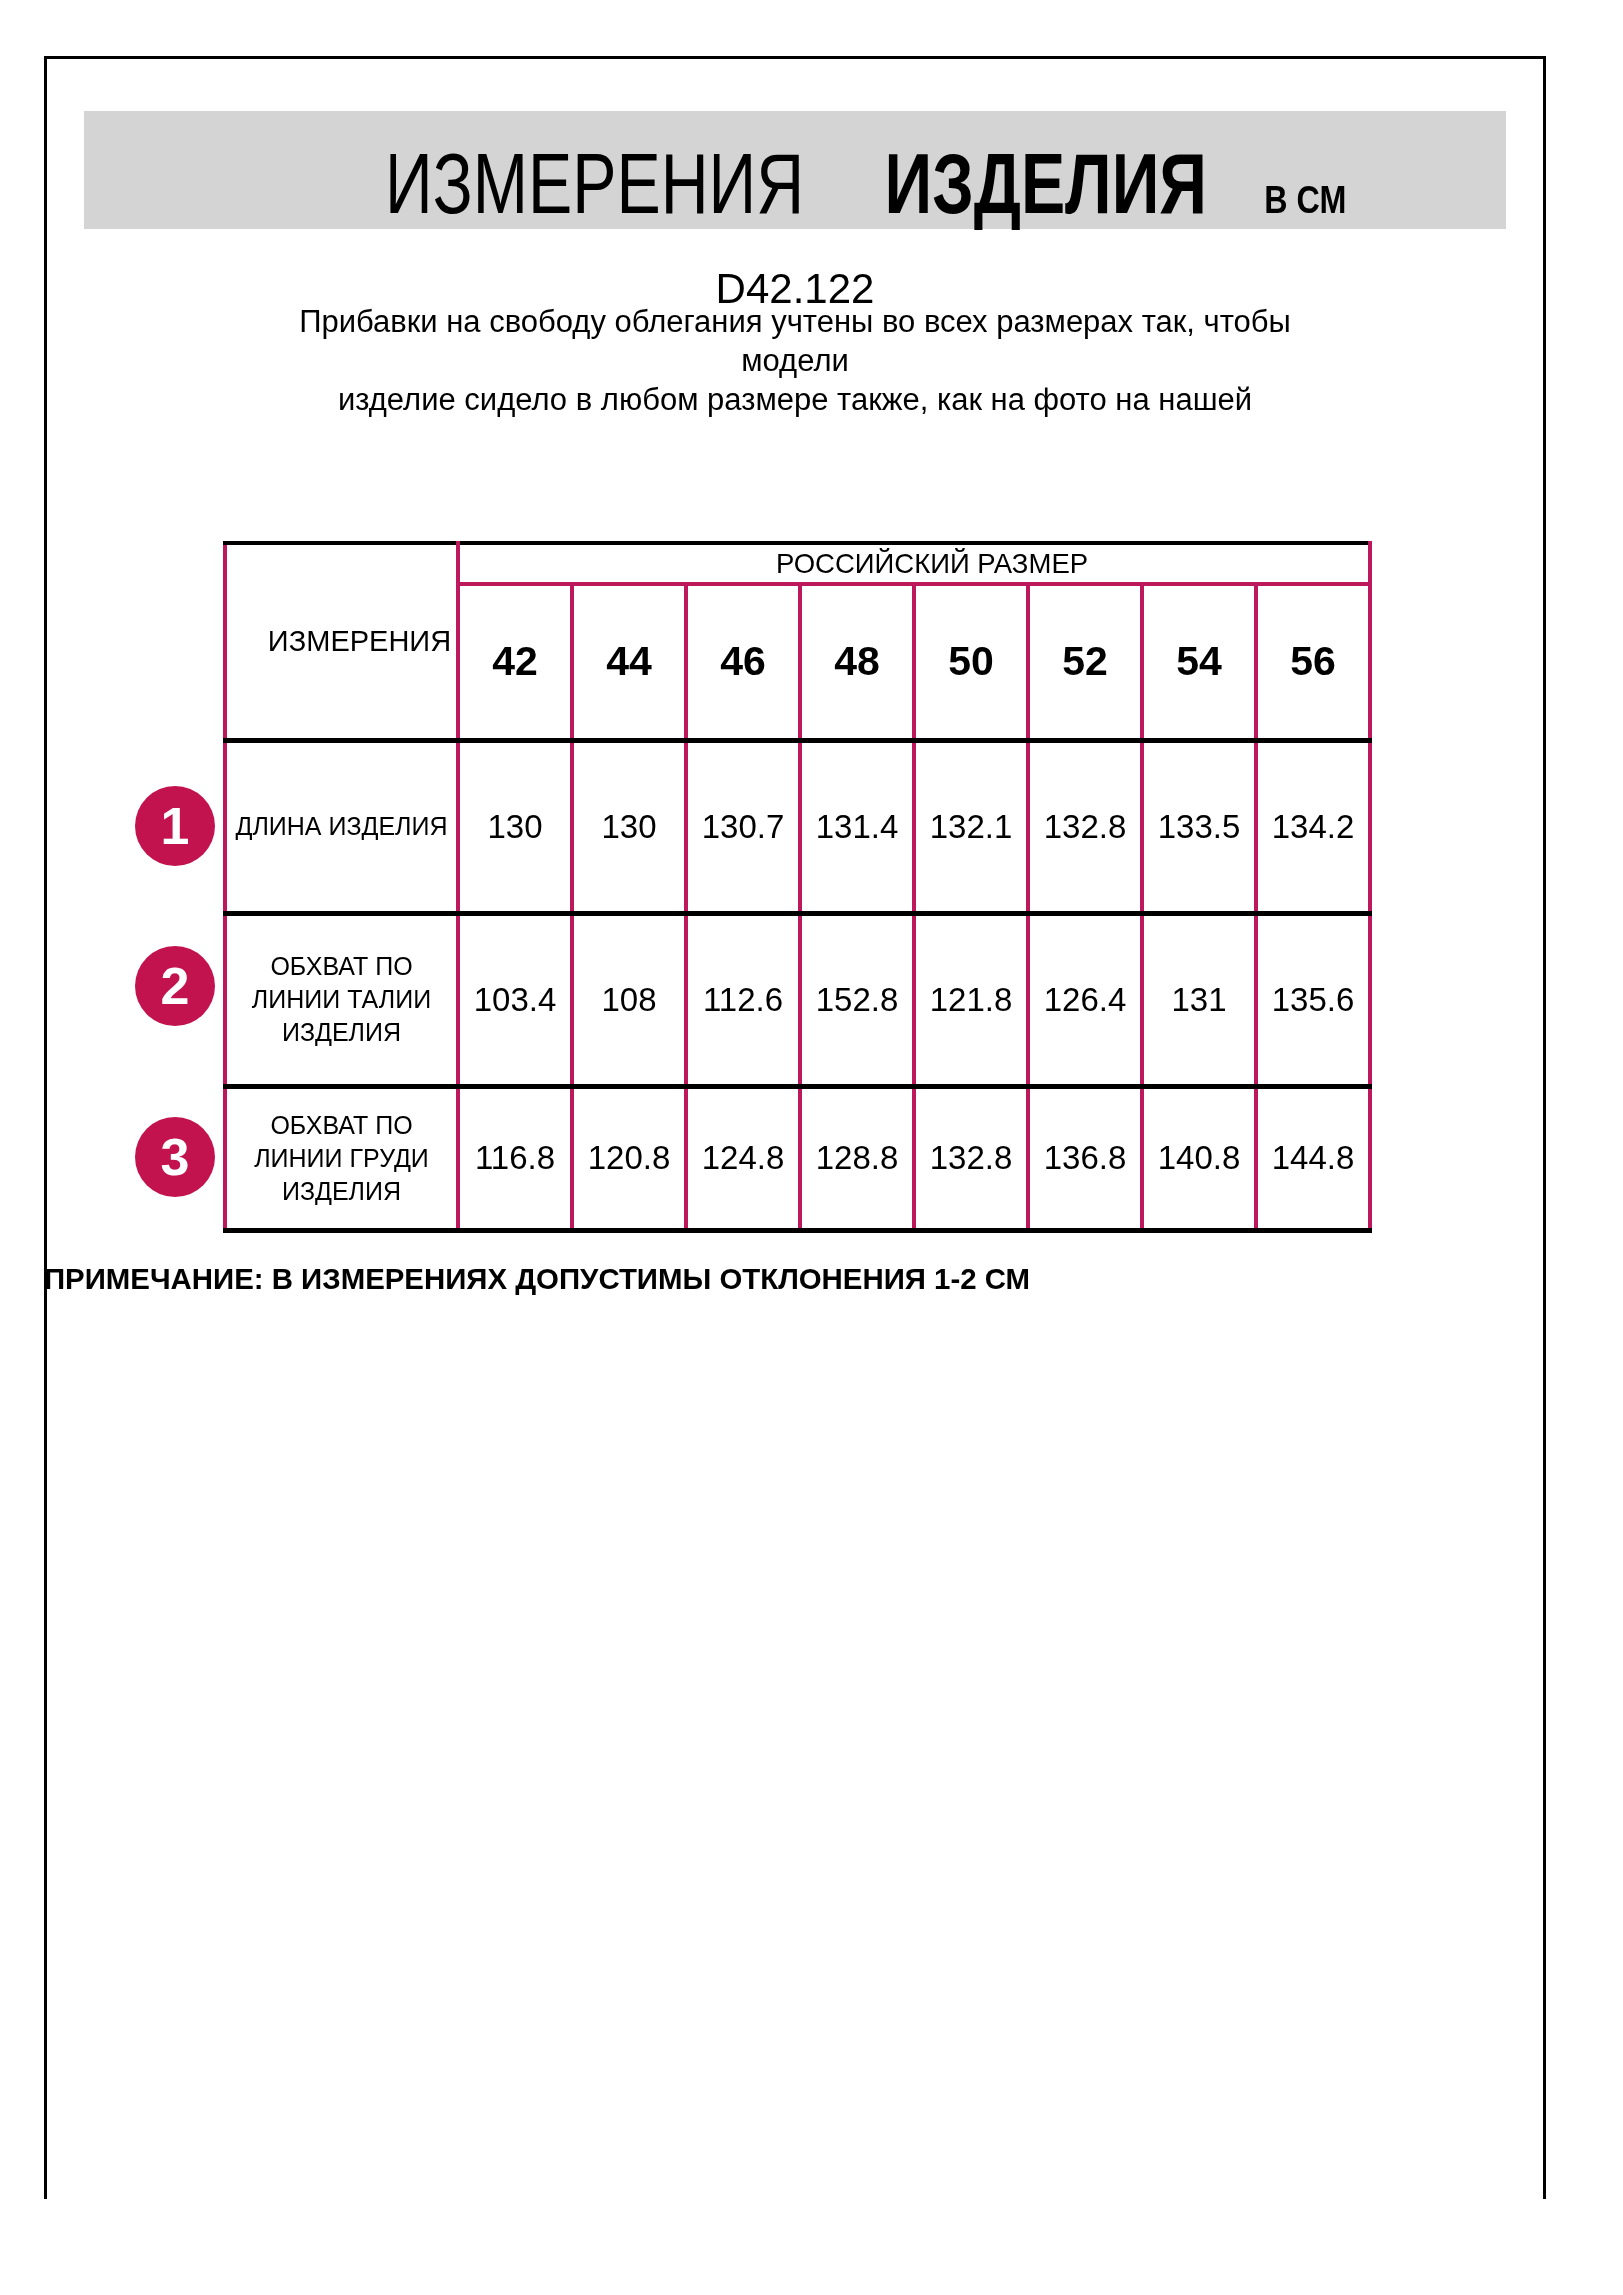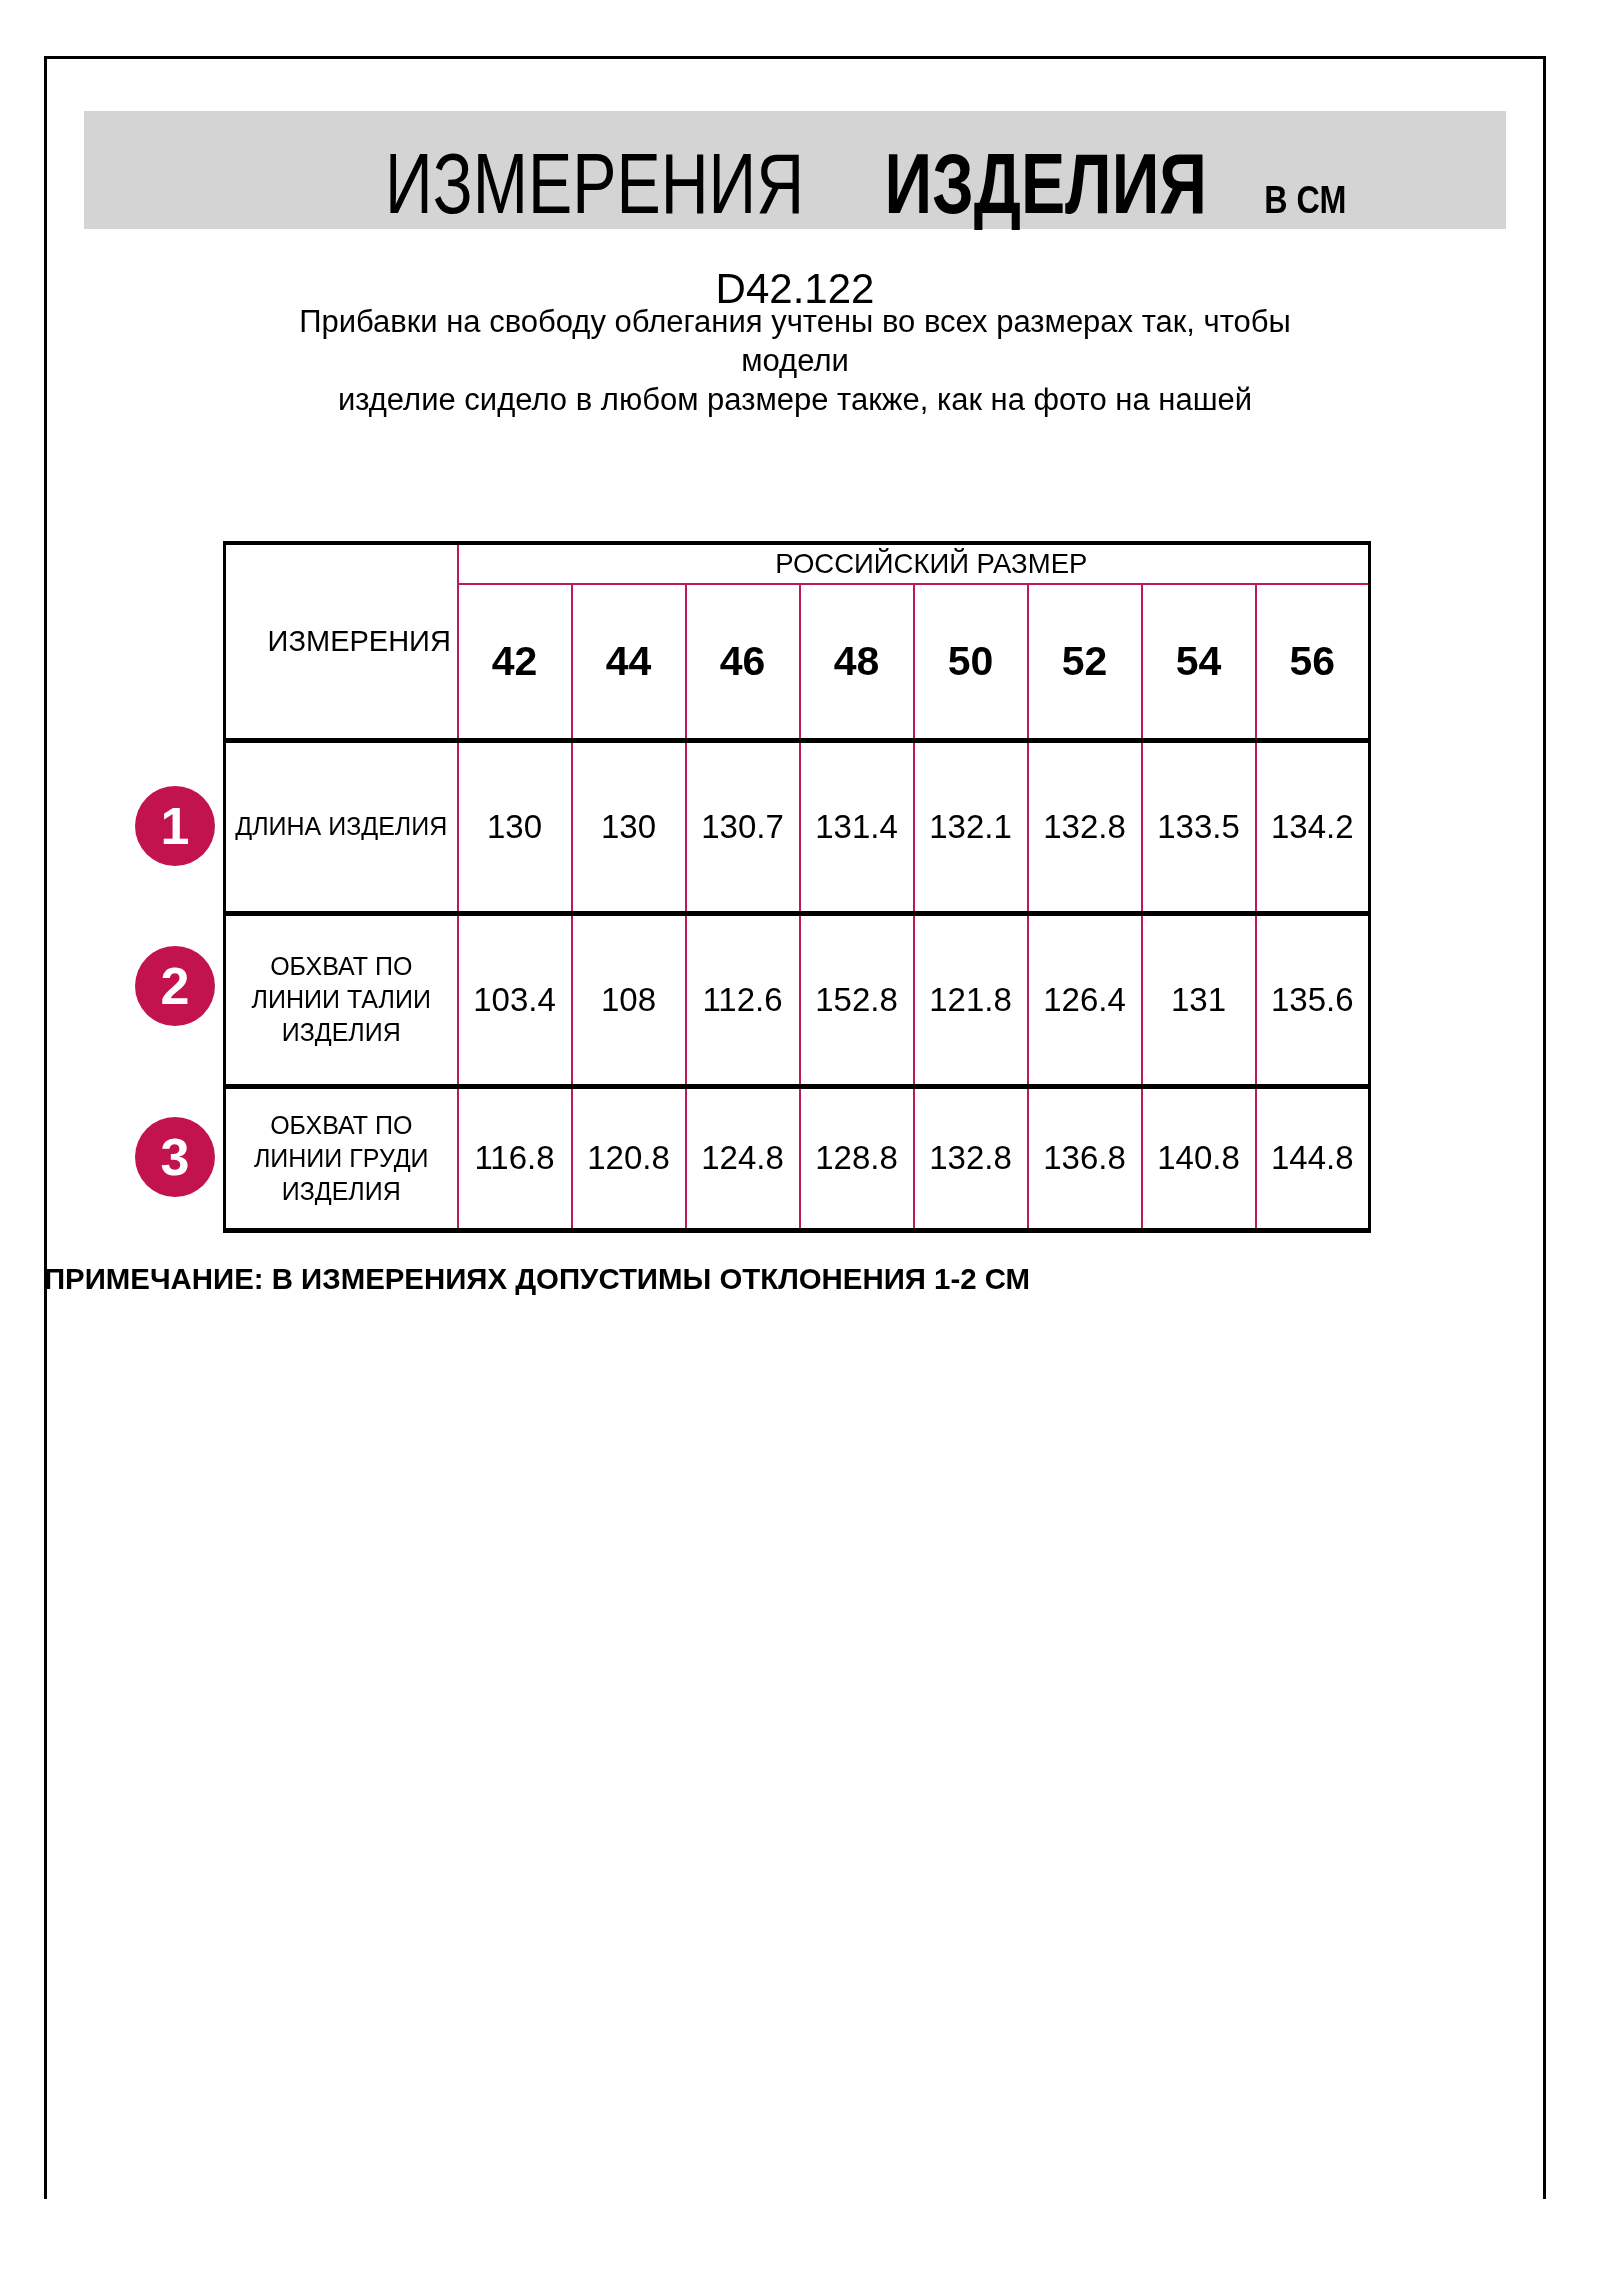--- a/index.html
+++ b/index.html
@@ -48,21 +48,21 @@
     text-align:center;font-size:31px;line-height:39px;
   }
   .intro .line{white-space:nowrap;}
   
   table.sizes{
     position:absolute;left:223px;top:541px;
     border-collapse:collapse;table-layout:fixed;
     border:3.3px solid #000;
   }
   table.sizes td{
-    border:2px solid #be185d;
+    border:4px solid #be185d;
     text-align:center;vertical-align:middle;
     padding:0;color:var(--ink);
   }
   col.c0{width:233px;}
   col.cs{width:114px;}
   tr.r-group{height:41px;}
   tr.r-group td{border-top:4.6px solid #000;padding-left:36px;}
   td.group{font-size:27.5px;border-bottom:3.3px solid #000;}
   td.corner{font-size:29px;border-bottom:5.2px solid #000;}
   tr.r-sizes{height:156px;}

